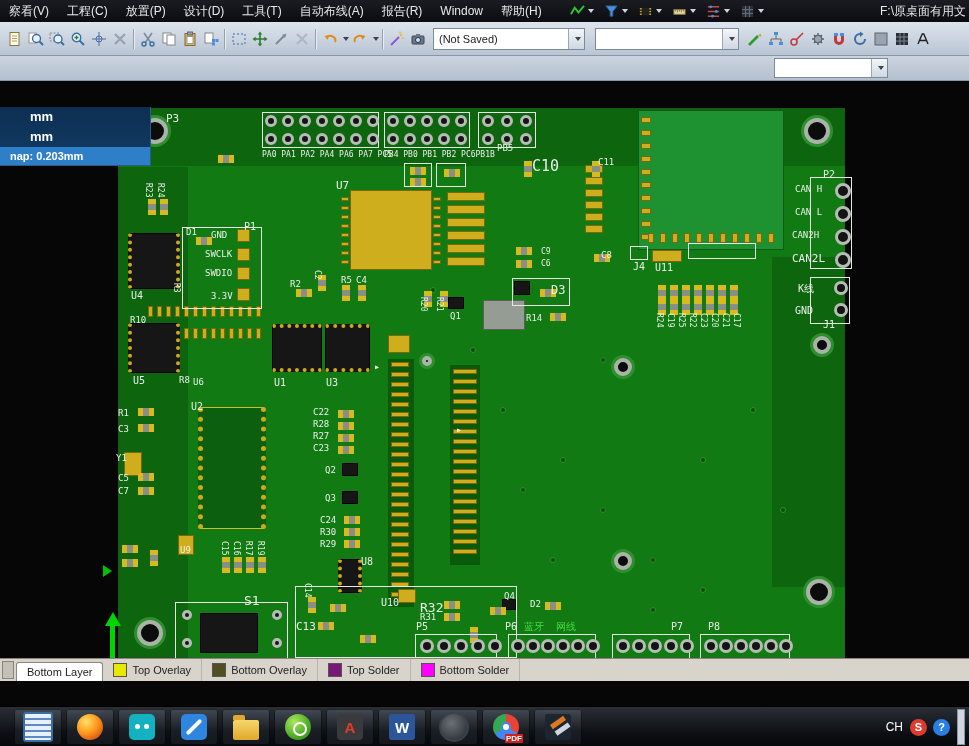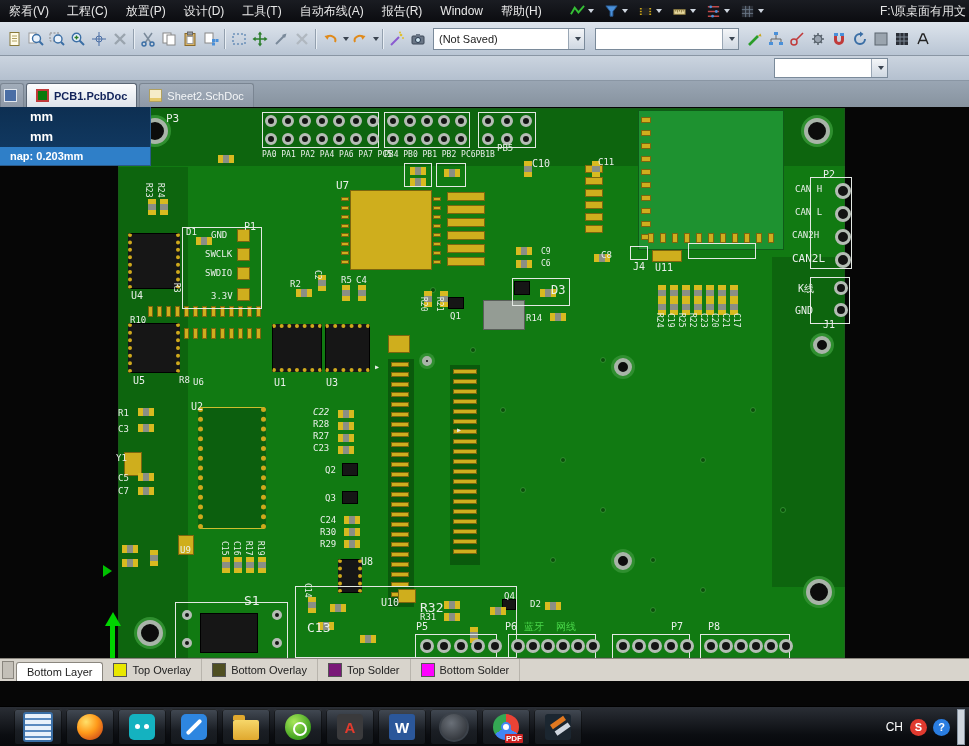--- a/index.html
+++ b/index.html
@@ -383,35 +383,20 @@
 
   <div class="row toolbar2">
     <div class="combo c3">
       <span class="combo-text"></span>
       <span class="caret-btn">
           <i class="dcaret dark"></i>
         </span>
     </div>
   </div>
 
-  <div class="row tabbar">
-    <div class="dtabs">
-        <div class="dtab stub">
-          <span class="tic tic-grid"></span>
-        </div>
-        <div class="dtab active">
-          <span class="tic tic-pcb"></span>
-          <span>PCB1.PcbDoc</span>
-        </div>
-        <div class="dtab">
-          <span class="tic tic-sch"></span>
-          <span>Sheet2.SchDoc</span>
-        </div>
-      </div>
-  </div>
 
   <div class="row canvas">
     <div class="board"></div>
     <div id="pcb">
         <div class="shade" style="left: 118px; top: 1px; width: 727px; height: 58px;"></div>
         <div class="shade" style="left: 118px; top: 60px; width: 70px; height: 492px;"></div>
         <div class="shade" style="left: 772px; top: 150px; width: 73px; height: 330px;"></div>
         <div class="darkzone" style="left: 388px; top: 252px; width: 26px; height: 248px;"></div>
         <div class="darkzone" style="left: 450px; top: 258px; width: 30px; height: 200px;"></div>
         <div class="module" style="left: 638px; top: 3px; width: 146px; height: 140px;"></div>
@@ -718,21 +703,21 @@
         <div class="hole" style="left: 813px; top: 229px; width: 18px; height: 18px;"></div>
         <div class="hole" style="left: 614px; top: 445px; width: 18px; height: 18px;"></div>
         <div class="hole" style="left: 422px; top: 249px; width: 10px; height: 10px;"></div>
         <div class="slabel" style="left: 166px; top: 6px; font-size: 11px;">P3</div>
         <div class="slabel" style="left: 262px; top: 44px; font-size: 8px;">PA0 PA1 PA2 PA4 PA6 PA7 PC5</div>
         <div class="slabel" style="left: 384px; top: 44px; font-size: 8px;">PB4 PB0 PB1 PB2 PC6PB1B</div>
         <div class="slabel" style="left: 497px; top: 37px; font-size: 9px;">PB5</div>
         <div class="slabel v" style="left: 144px; top: 76px; font-size: 8px;">R23</div>
         <div class="slabel v" style="left: 156px; top: 76px; font-size: 8px;">R24</div>
         <div class="slabel" style="left: 336px; top: 73px; font-size: 11px;">U7</div>
-        <div class="slabel" style="left: 532px; top: 52px; font-size: 10px;">C10</div>
+        <div class="slabel" style="left: 532px; top: 52px; font-size: 15px;">C10</div>
         <div class="slabel" style="left: 598px; top: 51px; font-size: 9px;">C11</div>
         <div class="slabel" style="left: 186px; top: 121px; font-size: 9px;">D1</div>
         <div class="slabel" style="left: 244px; top: 115px; font-size: 10px;">P1</div>
         <div class="slabel" style="left: 211px; top: 124px; font-size: 9px;">GND</div>
         <div class="slabel" style="left: 205px; top: 143px; font-size: 9px;">SWCLK</div>
         <div class="slabel" style="left: 205px; top: 162px; font-size: 9px;">SWDIO</div>
         <div class="slabel" style="left: 211px; top: 185px; font-size: 9px;">3.3V</div>
         <div class="slabel" style="left: 131px; top: 184px; font-size: 10px;">U4</div>
         <div class="slabel v" style="left: 172px; top: 176px; font-size: 8px;">R3</div>
         <div class="slabel" style="left: 290px; top: 173px; font-size: 9px;">R2</div>
@@ -765,21 +750,21 @@
         <div class="slabel" style="left: 823px; top: 213px; font-size: 10px;">J1</div>
         <div class="slabel v" style="left: 655px; top: 206px; font-size: 8px;">R24</div>
         <div class="slabel v" style="left: 666px; top: 206px; font-size: 8px;">C19</div>
         <div class="slabel v" style="left: 677px; top: 206px; font-size: 8px;">R25</div>
         <div class="slabel v" style="left: 688px; top: 206px; font-size: 8px;">R22</div>
         <div class="slabel v" style="left: 699px; top: 206px; font-size: 8px;">C23</div>
         <div class="slabel v" style="left: 710px; top: 206px; font-size: 8px;">C20</div>
         <div class="slabel v" style="left: 721px; top: 206px; font-size: 8px;">C21</div>
         <div class="slabel v" style="left: 732px; top: 206px; font-size: 8px;">C17</div>
         <div class="slabel" style="left: 191px; top: 295px; font-size: 10px;">U2</div>
-        <div class="slabel" style="left: 313px; top: 301px; font-size: 9px; font-style: italic;">C22</div>
+        <div class="slabel" style="left: 313px; top: 301px; font-size: 9px;">C22</div>
         <div class="slabel" style="left: 313px; top: 313px; font-size: 9px;">R28</div>
         <div class="slabel" style="left: 313px; top: 325px; font-size: 9px;">R27</div>
         <div class="slabel" style="left: 313px; top: 337px; font-size: 9px;">C23</div>
         <div class="slabel" style="left: 325px; top: 359px; font-size: 9px;">Q2</div>
         <div class="slabel" style="left: 325px; top: 387px; font-size: 9px;">Q3</div>
         <div class="slabel" style="left: 320px; top: 409px; font-size: 9px;">C24</div>
         <div class="slabel" style="left: 320px; top: 421px; font-size: 9px;">R30</div>
         <div class="slabel" style="left: 320px; top: 433px; font-size: 9px;">R29</div>
         <div class="slabel" style="left: 118px; top: 302px; font-size: 9px;">R1</div>
         <div class="slabel" style="left: 118px; top: 318px; font-size: 9px;">C3</div>
@@ -789,21 +774,21 @@
         <div class="slabel" style="left: 180px; top: 439px; font-size: 9px;">U9</div>
         <div class="slabel v" style="left: 220px; top: 434px; font-size: 8px;">C15</div>
         <div class="slabel v" style="left: 232px; top: 434px; font-size: 8px;">C16</div>
         <div class="slabel v" style="left: 244px; top: 434px; font-size: 8px;">R17</div>
         <div class="slabel v" style="left: 256px; top: 434px; font-size: 8px;">R19</div>
         <div class="slabel" style="left: 361px; top: 450px; font-size: 10px;">U8</div>
         <div class="slabel" style="left: 244px; top: 487px; font-size: 13px;">S1</div>
         <div class="slabel" style="left: 381px; top: 491px; font-size: 10px; text-align: center;">U10</div>
         <div class="slabel" style="left: 420px; top: 494px; font-size: 13px;">R32</div>
         <div class="slabel" style="left: 420px; top: 506px; font-size: 9px;">R31</div>
-        <div class="slabel" style="left: 296px; top: 514px; font-size: 13px; margin-left: 11px;">C13</div>
+        <div class="slabel" style="left: 296px; top: 514px; font-size: 11px;">C13</div>
         <div class="slabel v" style="left: 303px; top: 476px; font-size: 8px;">C14</div>
         <div class="slabel" style="left: 504px; top: 485px; font-size: 9px;">Q4</div>
         <div class="slabel" style="left: 530px; top: 493px; font-size: 9px;">D2</div>
         <div class="slabel" style="left: 416px; top: 515px; font-size: 10px;">P5</div>
         <div class="slabel" style="left: 505px; top: 515px; font-size: 10px;">P6</div>
         <div class="slabel" style="left: 524px; top: 515px; font-size: 10px; color: rgb(73, 214, 73);">蓝牙</div>
         <div class="slabel" style="left: 556px; top: 515px; font-size: 10px; color: rgb(73, 214, 73);">网线</div>
         <div class="slabel" style="left: 671px; top: 515px; font-size: 10px;">P7</div>
         <div class="slabel" style="left: 708px; top: 515px; font-size: 10px;">P8</div>
         <div class="slabel" style="left: 374px; top: 255px; font-size: 10px;">▸</div>

